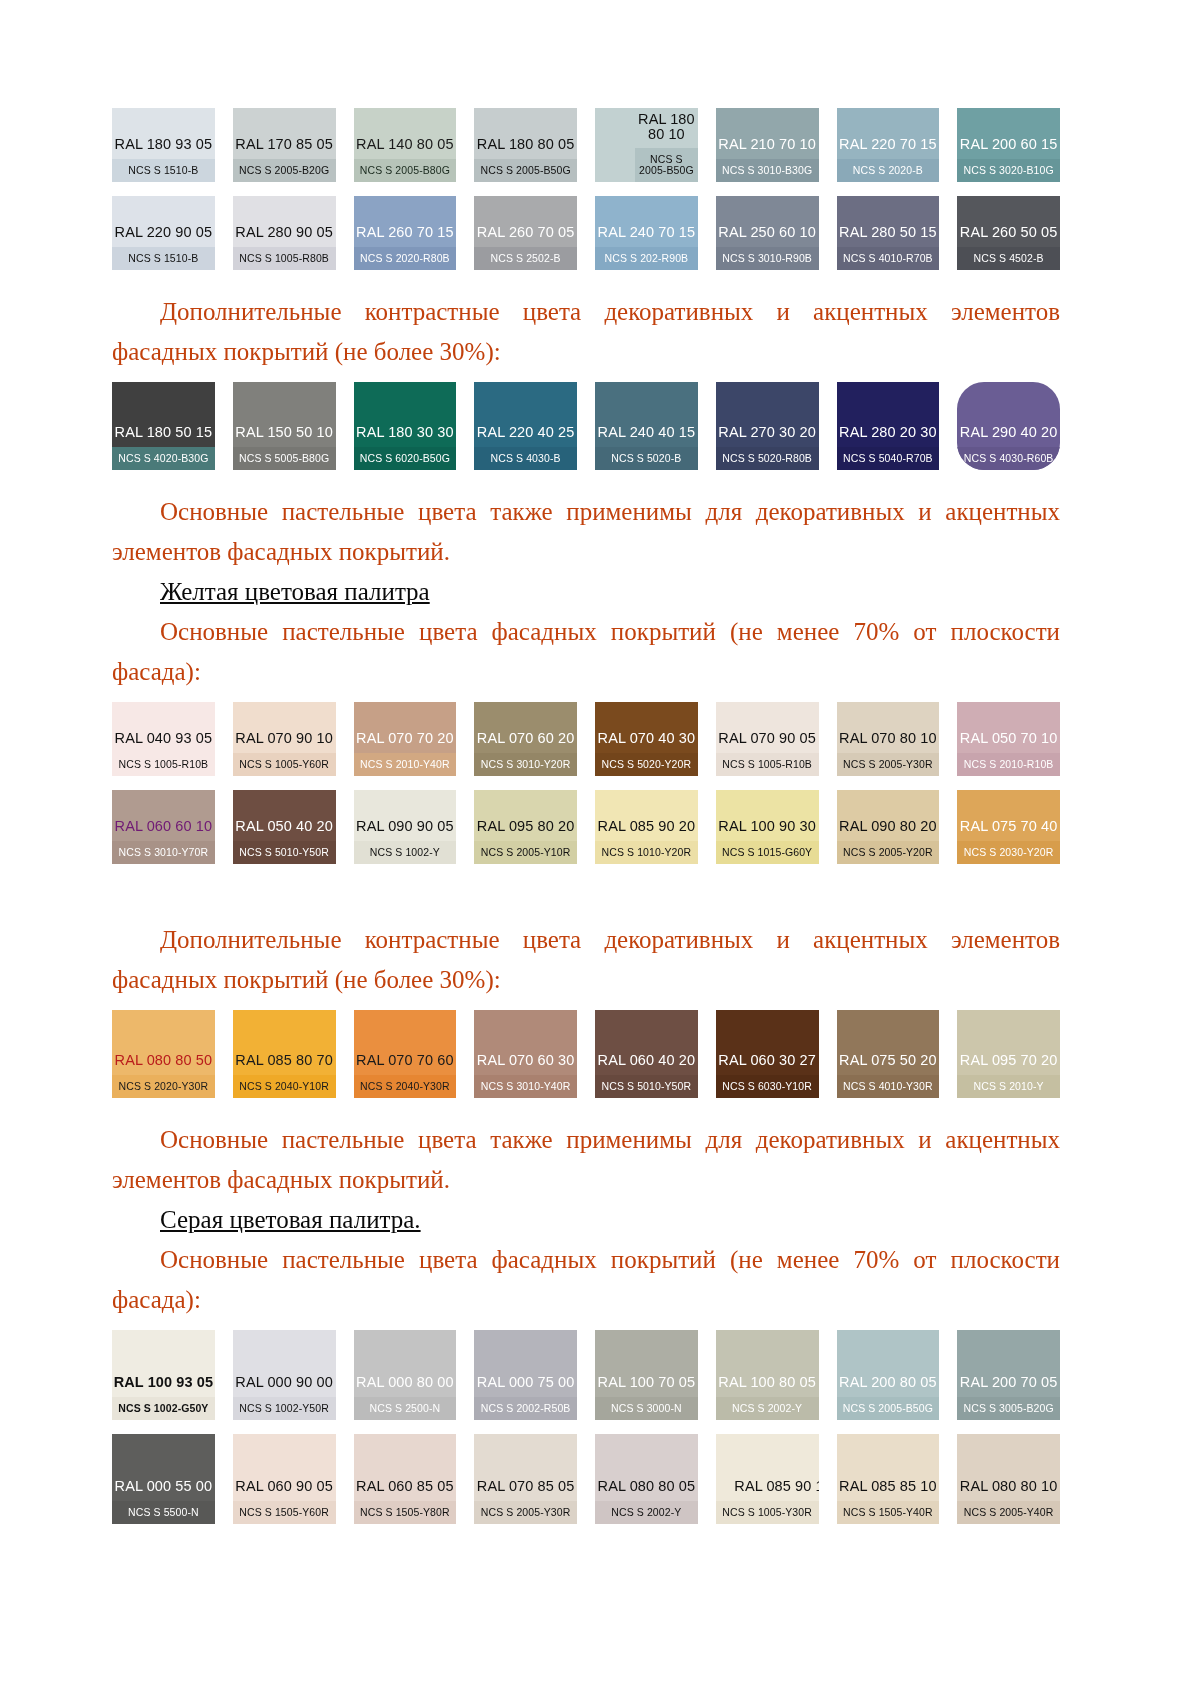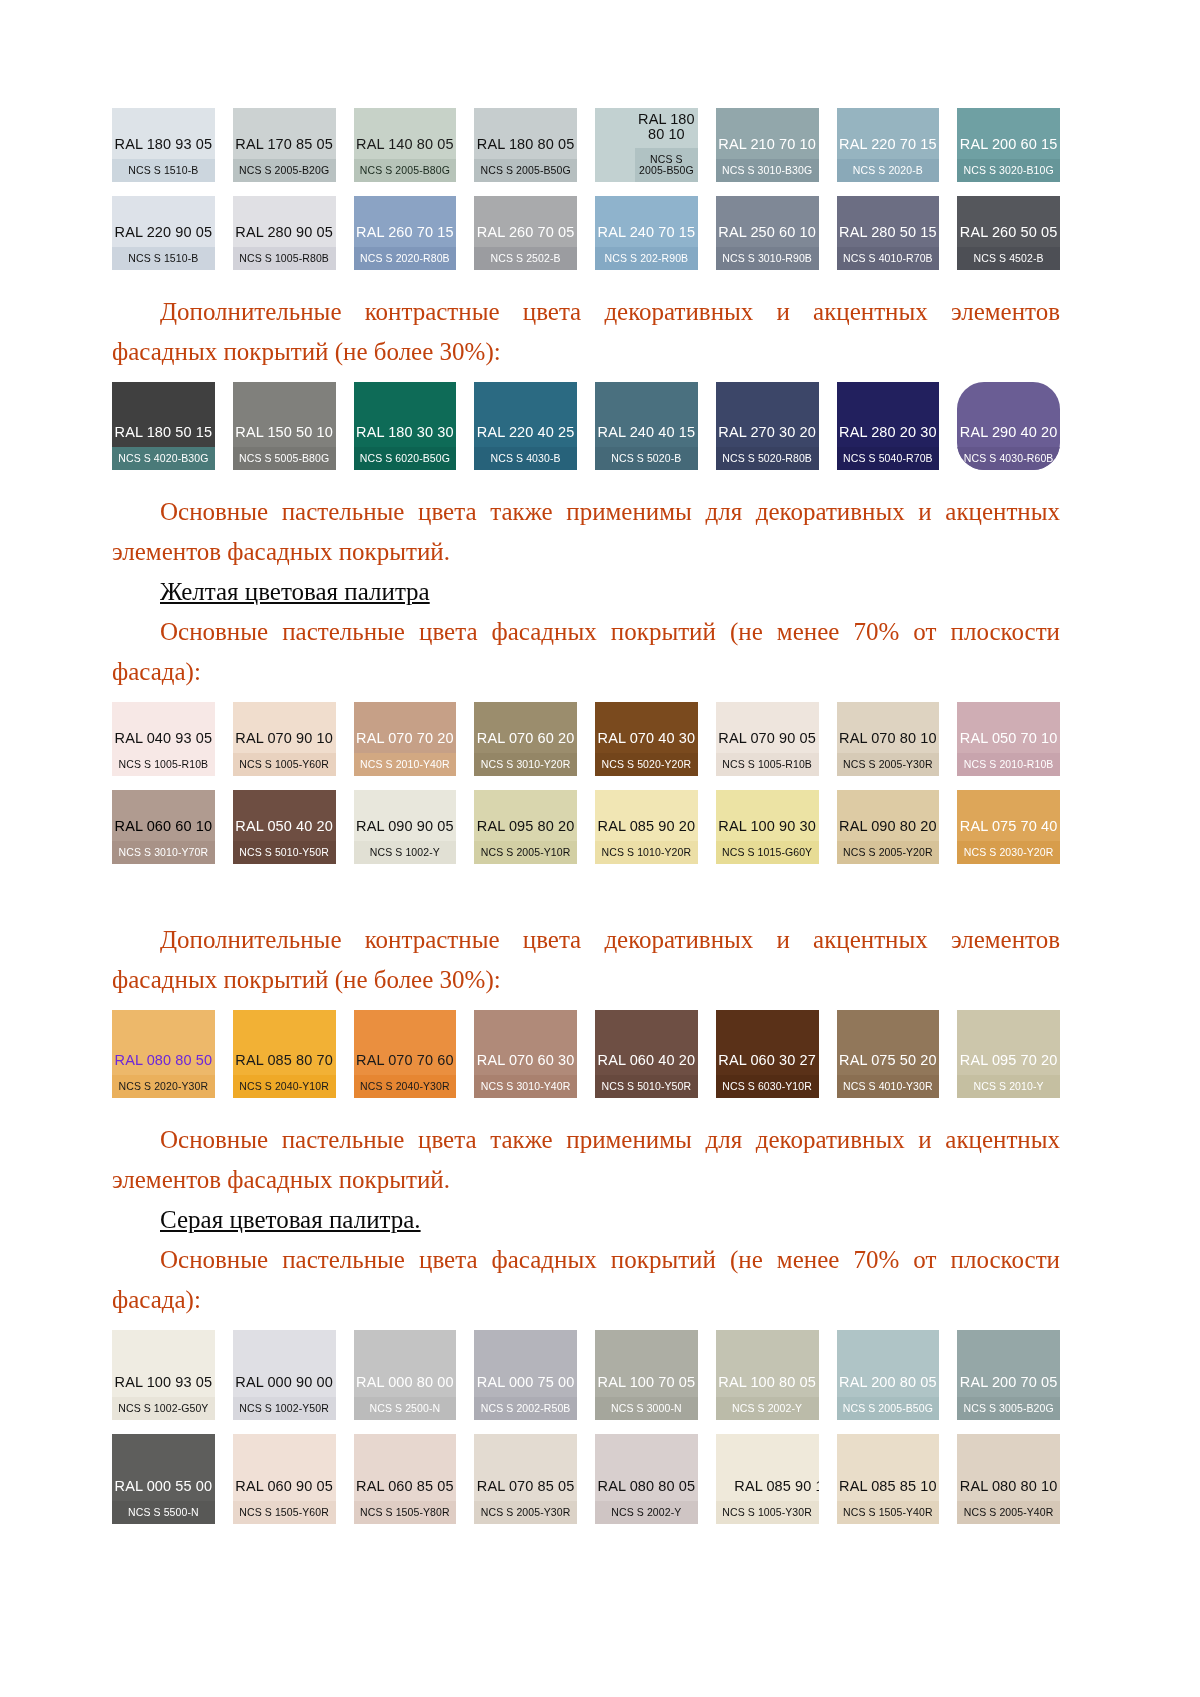--- a/index.html
+++ b/index.html
@@ -240,21 +240,21 @@
         </div>
         <div class="swatch" style="background: rgb(222, 211, 193);">
           <div class="ral" style="color: rgb(17, 17, 17);">RAL 070 80 10</div>
           <div class="ncsbar" style="background: rgb(214, 202, 182); color: rgb(17, 17, 17);">NCS S 2005-Y30R</div>
         </div>
         <div class="swatch" style="background: rgb(207, 173, 180);">
           <div class="ral" style="color: rgb(255, 255, 255);">RAL 050 70 10</div>
           <div class="ncsbar" style="background: rgb(200, 164, 173); color: rgb(255, 255, 255);">NCS S 2010-R10B</div>
         </div>
         <div class="swatch" style="background: rgb(176, 155, 144);">
-          <div class="ral" style="color: #000000; margin-top: 7px;">RAL 060 60 10</div>
+          <div class="ral" style="color: #701a75; margin-top: 7px;">RAL 060 60 10</div>
           <div class="ncsbar" style="background: rgb(168, 146, 135); color: rgb(255, 255, 255);">NCS S 3010-Y70R</div>
         </div>
         <div class="swatch" style="background: rgb(110, 78, 66);">
           <div class="ral" style="color: rgb(255, 255, 255);">RAL 050 40 20</div>
           <div class="ncsbar" style="background: rgb(103, 72, 60); color: rgb(255, 255, 255);">NCS S 5010-Y50R</div>
         </div>
         <div class="swatch" style="background: rgb(232, 231, 220);">
           <div class="ral" style="color: rgb(17, 17, 17);">RAL 090 90 05</div>
           <div class="ncsbar" style="background: rgb(225, 224, 212); color: rgb(17, 17, 17);">NCS S 1002-Y</div>
         </div>
@@ -279,21 +279,21 @@
           <div class="ncsbar" style="background: rgb(215, 157, 76); color: rgb(255, 255, 255);">NCS S 2030-Y20R</div>
         </div>
       </div>
 
     <div class="gap-xl"></div>
     <p class="para">Дополнительные контрастные цвета декоративных и акцентных элементов фасадных покрытий (не более 30%):</p>
     <div class="gap-s"></div>
 
     <div class="swatch-grid accent">
         <div class="swatch" style="background: rgb(237, 184, 106);">
-          <div class="ral" style="color: #6d28d9;">RAL 080 80 50</div>
+          <div class="ral" style="color: #b91c1c;">RAL 080 80 50</div>
           <div class="ncsbar" style="background: rgb(234, 176, 92); color: rgb(26, 26, 26);">NCS S 2020-Y30R</div>
         </div>
         <div class="swatch" style="background: rgb(242, 177, 53);">
           <div class="ral" style="color: rgb(26, 26, 26);">RAL 085 80 70</div>
           <div class="ncsbar" style="background: rgb(239, 169, 39); color: rgb(26, 26, 26);">NCS S 2040-Y10R</div>
         </div>
         <div class="swatch" style="background: rgb(234, 143, 63);">
           <div class="ral" style="color: rgb(26, 26, 26);">RAL 070 70 60</div>
           <div class="ncsbar" style="background: rgb(230, 134, 50); color: rgb(26, 26, 26);">NCS S 2040-Y30R</div>
         </div>
@@ -319,21 +319,21 @@
         </div>
       </div>
 
     <div class="gap-m"></div>
     <p class="para">Основные пастельные цвета также применимы для декоративных и акцентных элементов фасадных покрытий.</p>
     <p class="heading"><span class="u">Серая цветовая палитра.</span></p>
     <p class="para">Основные пастельные цвета фасадных покрытий (не менее 70% от плоскости фасада):</p>
     <div class="gap-s"></div>
 
     <div class="swatch-grid grayrow">
-        <div class="swatch" style="background: rgb(239, 236, 226);">
+        <div class="swatch" style="background: rgb(239, 236, 226); font-weight: bold;">
           <div class="ral" style="color: rgb(17, 17, 17);">RAL 100 93 05</div>
           <div class="ncsbar" style="background: rgb(232, 228, 217); color: rgb(17, 17, 17);">NCS S 1002-G50Y</div>
         </div>
         <div class="swatch" style="background: rgb(223, 223, 228);">
           <div class="ral" style="color: rgb(17, 17, 17);">RAL 000 90 00</div>
           <div class="ncsbar" style="background: rgb(215, 215, 221); color: rgb(17, 17, 17);">NCS S 1002-Y50R</div>
         </div>
         <div class="swatch" style="background: rgb(195, 195, 195);">
           <div class="ral" style="color: rgb(255, 255, 255);">RAL 000 80 00</div>
           <div class="ncsbar" style="background: rgb(187, 187, 187); color: rgb(255, 255, 255);">NCS S 2500-N</div>

